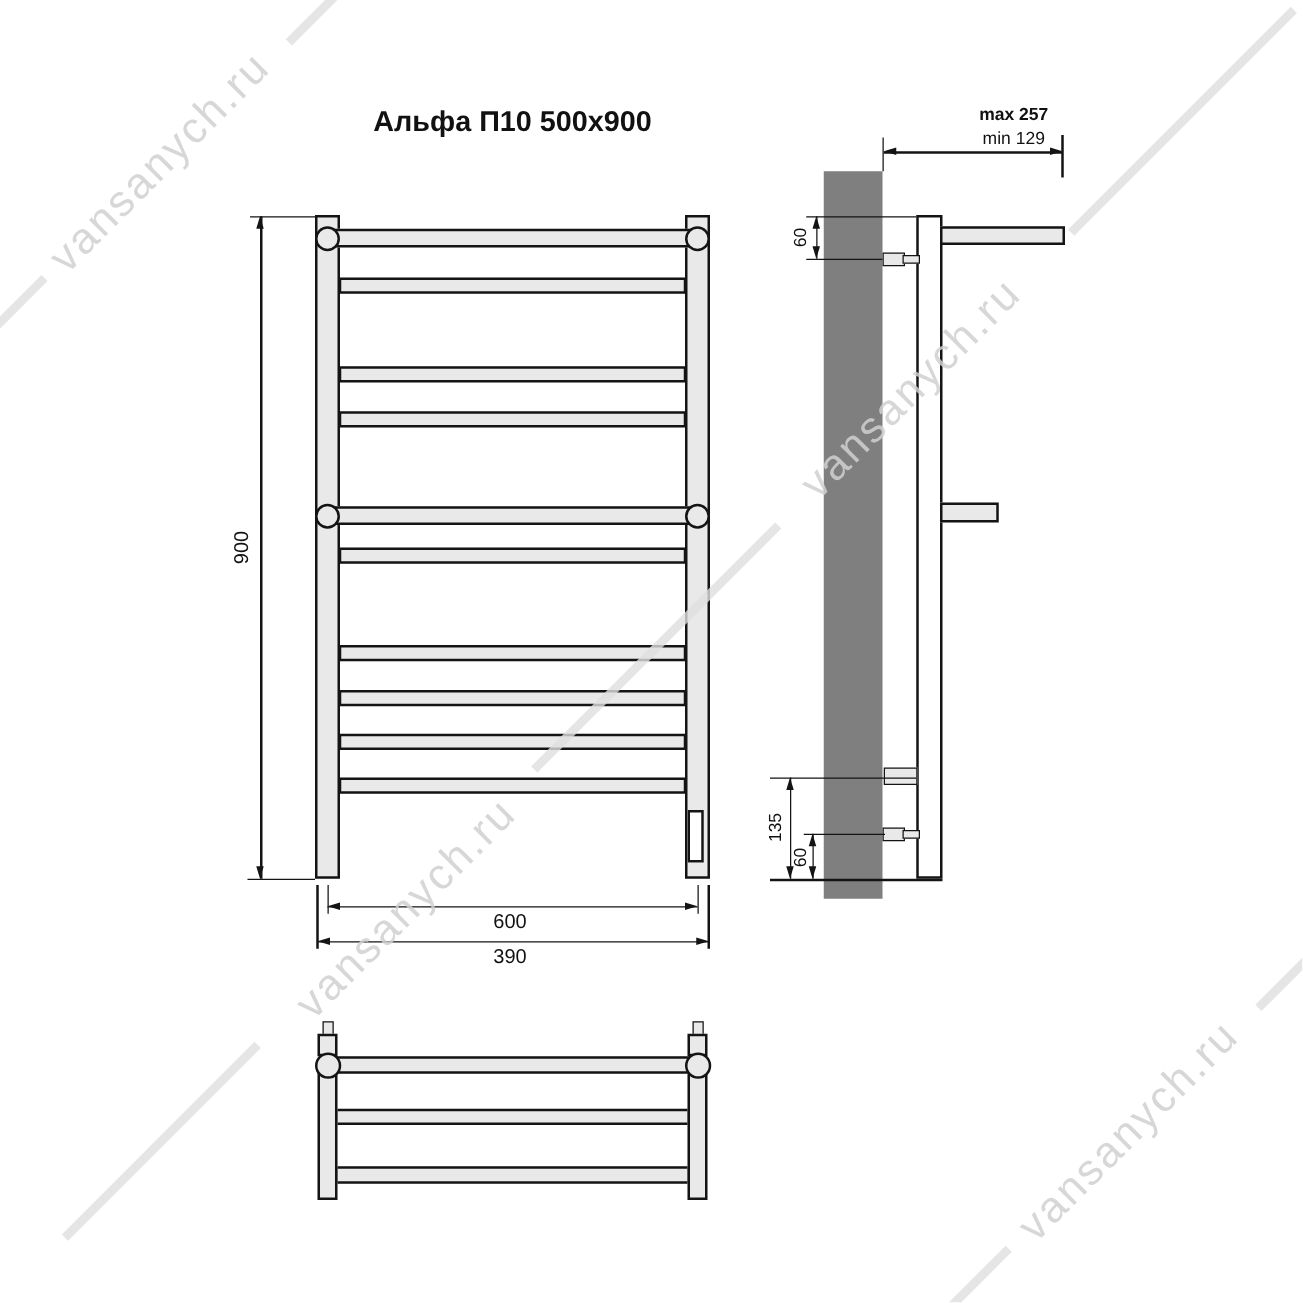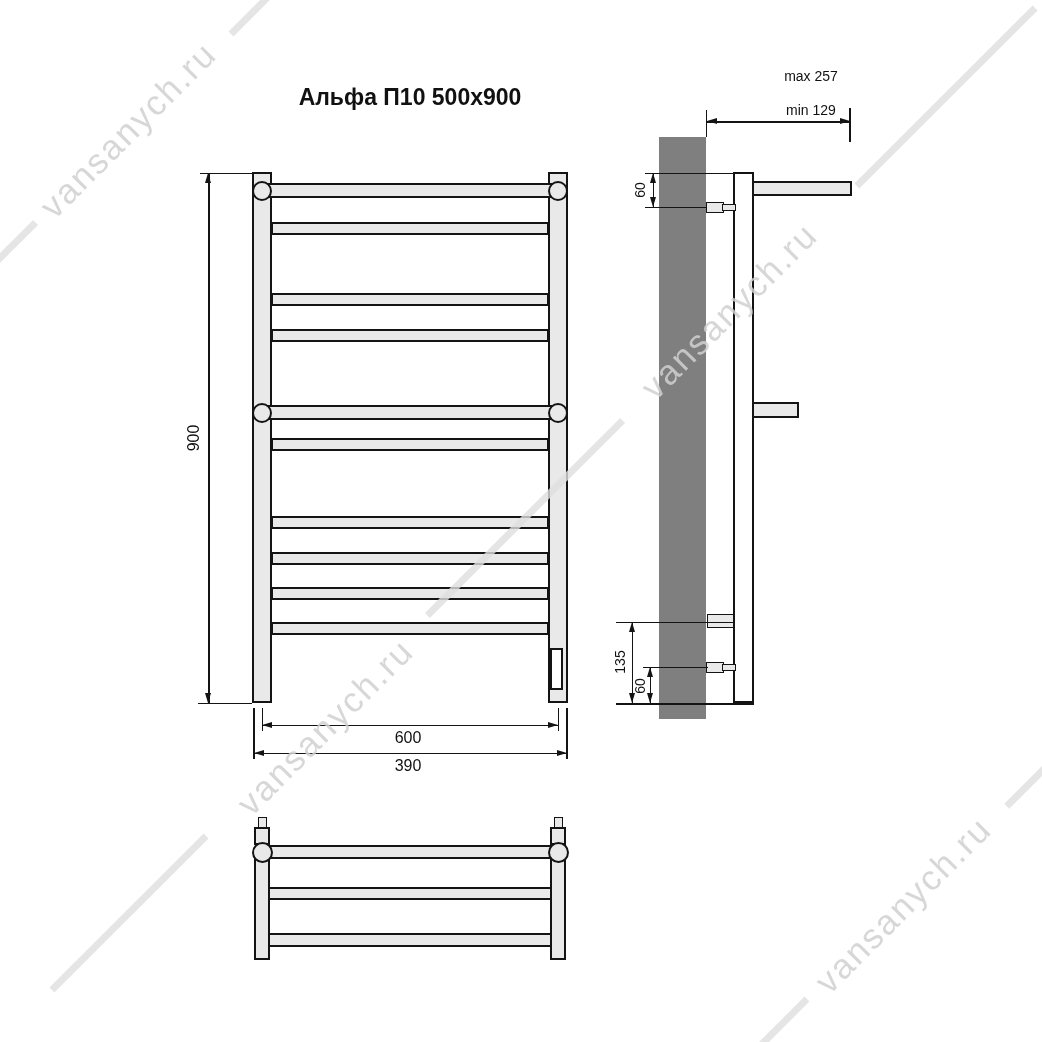--- a/index.html
+++ b/index.html
@@ -101,21 +101,21 @@
     <div class="bolt" style="left:706px;top:662px;width:18px;height:11px;"></div>
     <div class="bolt" style="left:722px;top:664px;width:14px;height:7px;"></div>
 
     <div class="dl" style="left:616px;top:702.5px;width:138px;height:2px;"></div>
 
     <div class="dl" style="left:705.5px;top:110px;width:1.5px;height:27px;"></div>
     <div class="dl" style="left:849px;top:108px;width:1.5px;height:34px;"></div>
     <div class="dl" style="left:707px;top:121px;width:143px;height:1.5px;"></div>
     <div class="arr lt" style="left:707px;top:118.3px;"></div>
     <div class="arr rt" style="left:840px;top:118.3px;"></div>
-    <div class="lbl small" style="left:811px;top:76px;">max 257</div>
+    <div class="lbl small" style="left:811px;top:91px;font-weight:bold;">max 257</div>
     <div class="lbl small" style="left:811px;top:110px;">min 129</div>
 
     <div class="dl" style="left:645px;top:172.5px;width:88px;height:1.5px;"></div>
     <div class="dl" style="left:645px;top:206.5px;width:61px;height:1.5px;"></div>
     <div class="dl" style="left:652.5px;top:173px;width:1.5px;height:34px;"></div>
     <div class="arr up" style="left:649.7px;top:173px;"></div>
     <div class="arr down" style="left:649.7px;top:197px;"></div>
     <div class="lbl small v" style="left:640px;top:190px;">60</div>
 
     <div class="dl" style="left:616px;top:621.5px;width:117px;height:1.5px;"></div>

